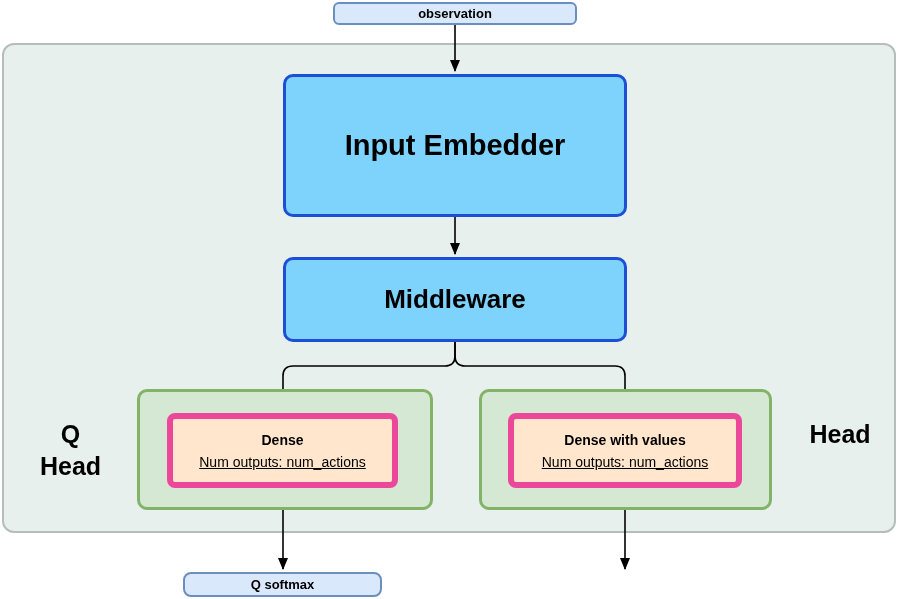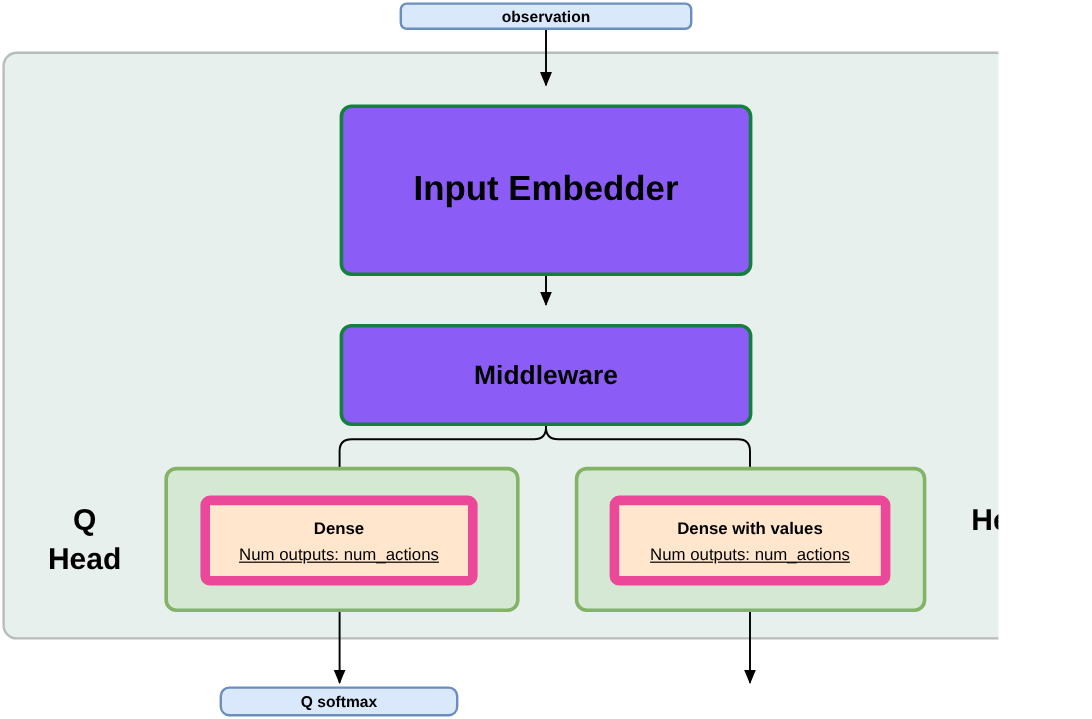--- a/index.html
+++ b/index.html
@@ -1,18 +1,18 @@
 <!DOCTYPE html>
 <html><head>
 <meta charset="utf-8">
 <style>
   html, body { margin: 0; padding: 0; background: #ffffff; }
   .canvas {
     position: relative;
-    width: 832px;
+    width: 910px;
     height: 599px;
     background: #ffffff;
     font-family: "Liberation Sans", sans-serif;
     color: #000000;
     overflow: hidden;
   }
   .outer-container {
     position: absolute;
     left: 2px; top: 43px;
     width: 894px; height: 490px;
@@ -30,42 +30,41 @@
     text-align: center;
   }
   .blue-node {
     background: #dae8fc;
     border: 2.5px solid #6c8ebf;
     border-radius: 6px;
     font-weight: bold;
     font-size: 13px;
   }
   .green-node {
-    background: #8b5cf6;
-    border: 3px solid #15803d;
+    background: #7dd3fc;
+    border: 3px solid #1d4ed8;
     border-radius: 10px;
     font-weight: bold;
-    margin-top: 13px;
   }
   .green-container {
     position: absolute;
     box-sizing: border-box;
     background: #d5e8d4;
     border: 3px solid #82b366;
     border-radius: 10px;
   }
   .orange-node {
     background: #ffe6cc;
-    border: 8px solid #ec4899;
+    border: 6px solid #ec4899;
     border-radius: 8px;
     flex-direction: column;
   }
   #obs            { left: 333px; top: 2px;   width: 244px; height: 23px; }
   #embedder       { left: 283px; top: 74px;  width: 344px; height: 143px; font-size: 29px; }
-  #middleware     { left: 283px; top: 257px; width: 344px; height: 85px;  font-size: 22px; }
+  #middleware     { left: 283px; top: 257px; width: 344px; height: 85px;  font-size: 26px; }
   #qhead-box      { left: 137px; top: 389px; width: 296px; height: 121px; }
   #policy-box     { left: 479px; top: 389px; width: 293px; height: 121px; }
   #dense          { left: 167px; top: 413px; width: 231px; height: 75px; }
   #dense-softmax  { left: 508px; top: 413px; width: 234px; height: 75px; }
   #qvalues        { left: 183px; top: 572px; width: 199px; height: 25px; border-radius: 8px; }
   #actionprobs    { left: 527px; top: 572px; width: 200px; height: 25px; border-radius: 8px; }
   .side-label {
     position: absolute;
     font-weight: bold;
     font-size: 25px;

